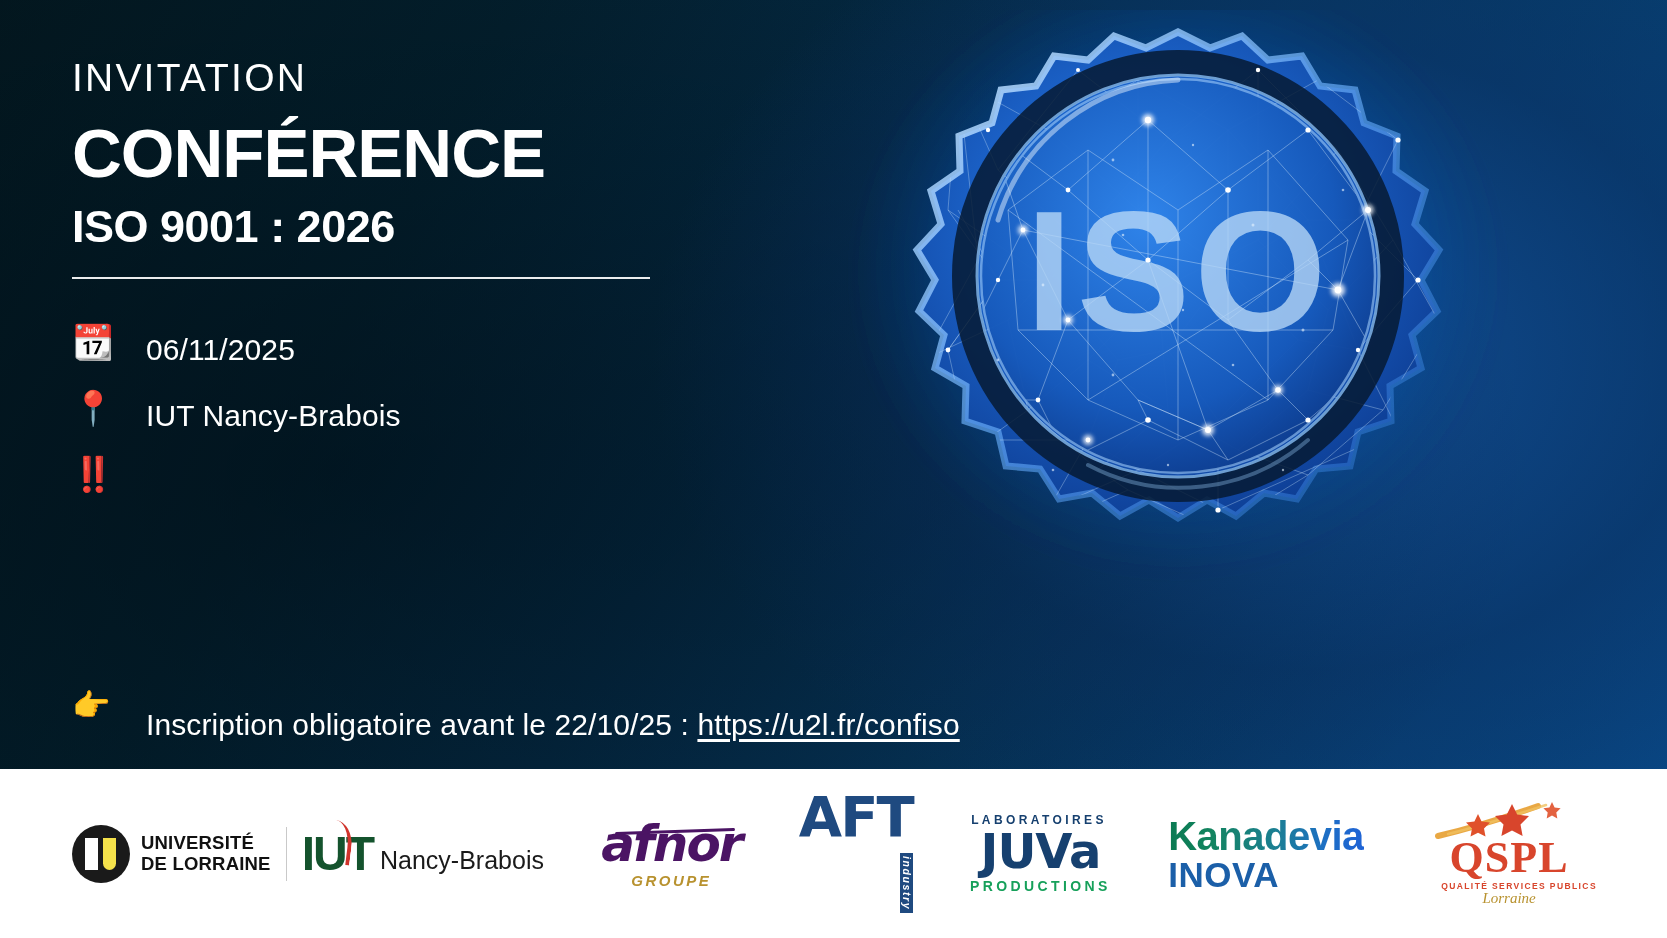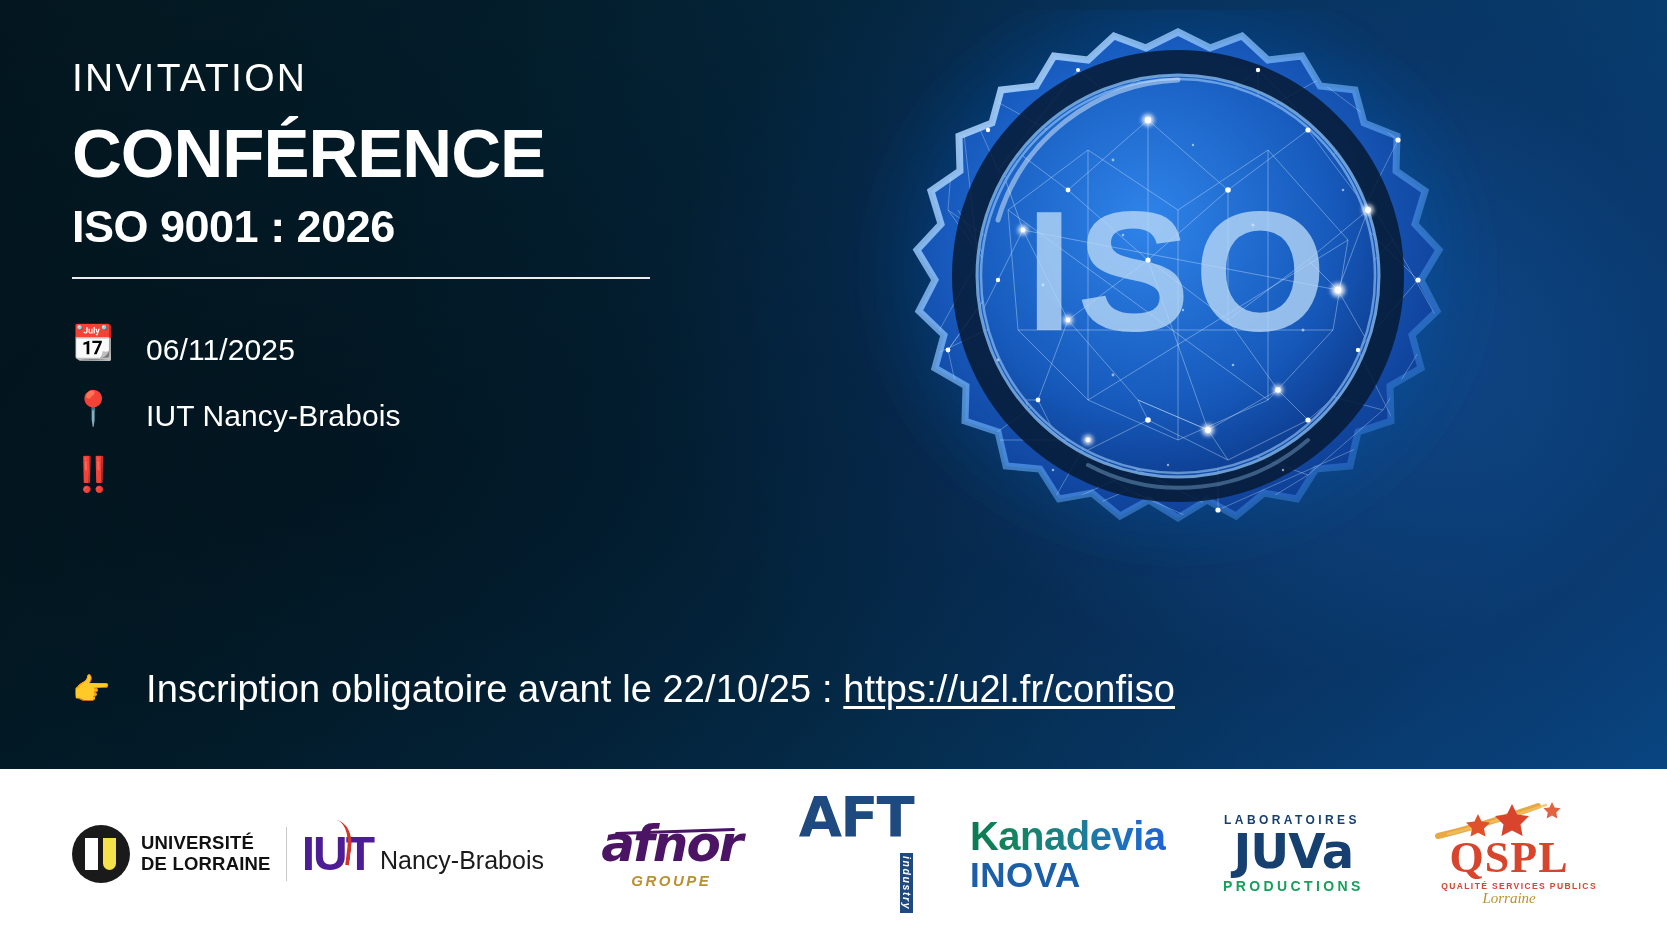--- a/index.html
+++ b/index.html
@@ -99,24 +99,25 @@
 
   
   .register {
     position:absolute;
     left:72px; top:668px;
     display:flex;
     align-items:center;
   }
   .register .info-ico { font-size:31px; }
   .register-txt {
-    font-size:38px;
+    font-size:30px;
     color:#ffffff;
     letter-spacing:.1px;
     white-space:nowrap;
+    margin-top:40px;
   }
   .register-url {
     color:#ffffff;
     text-decoration:underline;
     text-underline-offset:4px;
   }
 
   
   .badge {
     position:absolute;
@@ -170,21 +171,21 @@
   }
   .ul-div {
     width:1px; height:54px;
     background:#c9c9c9;
     margin:0 15px;
   }
   .iut { display:flex; align-items:flex-end; gap:7px; }
   .iut-mark {
     position:relative;
     font-size:48px; font-weight:700;
-    color:#4c1d95; line-height:.95;
+    color:#14532d; line-height:.95;
     letter-spacing:-2px;
   }
   .iut-swoosh {
     position:absolute; left:18px; top:-11px;
     width:32px; height:44px;
     border-right:4px solid #d0342c;
     border-top:0; border-bottom:0; border-left:0;
     border-radius:0 60% 0 0;
     transform:rotate(7deg);
   }
@@ -484,29 +485,29 @@
       <div class="logo afnor">
         <div class="afnor-word">afnor<span class="afnor-bar"></span></div>
         <div class="afnor-sub">GROUPE</div>
       </div>
 
       <div class="logo aft">
         <div class="aft-word">AFT</div>
         <div class="aft-vert">industry</div>
       </div>
 
-      <div class="logo kana">
-        <div class="kana-word">Kanadevia</div>
-        <div class="kana-sub">INOVA</div>
-      </div>
-
       <div class="logo juva">
         <div class="juva-top">LABORATOIRES</div>
         <div class="juva-word">JUVa</div>
         <div class="juva-sub">PRODUCTIONS</div>
+      </div>
+
+      <div class="logo kana">
+        <div class="kana-word">Kanadevia</div>
+        <div class="kana-sub">INOVA</div>
       </div>
 
       <div class="logo qspl">
         <div class="qspl-stars">
           <svg viewBox="0 0 150 40" width="150" height="40">
             <path d="M4 36 C30 30 70 18 104 6" stroke="#e8a33a" stroke-width="6" fill="none" stroke-linecap="round" opacity=".95"></path>
             <path d="M14 34 C40 28 78 16 112 5" stroke="#f0c060" stroke-width="2.5" fill="none" stroke-linecap="round" opacity=".8"></path>
             <polygon points="44,14 47.6,21.6 56,22.6 50,28.4 51.5,36.6 44,32.8 36.5,36.6 38,28.4 32,22.6 40.4,21.6" fill="#e0512b"></polygon>
             <polygon points="78,4 83.2,14.6 95,16 86.5,24.4 88.6,36 78,30.6 67.4,36 69.5,24.4 61,16 72.8,14.6" fill="#d8452c"></polygon>
             <polygon points="118,2 120.6,7.4 126.6,8.2 122.3,12.4 123.3,18.4 118,15.6 112.7,18.4 113.7,12.4 109.4,8.2 115.4,7.4" fill="#e0512b" opacity=".9"></polygon>

